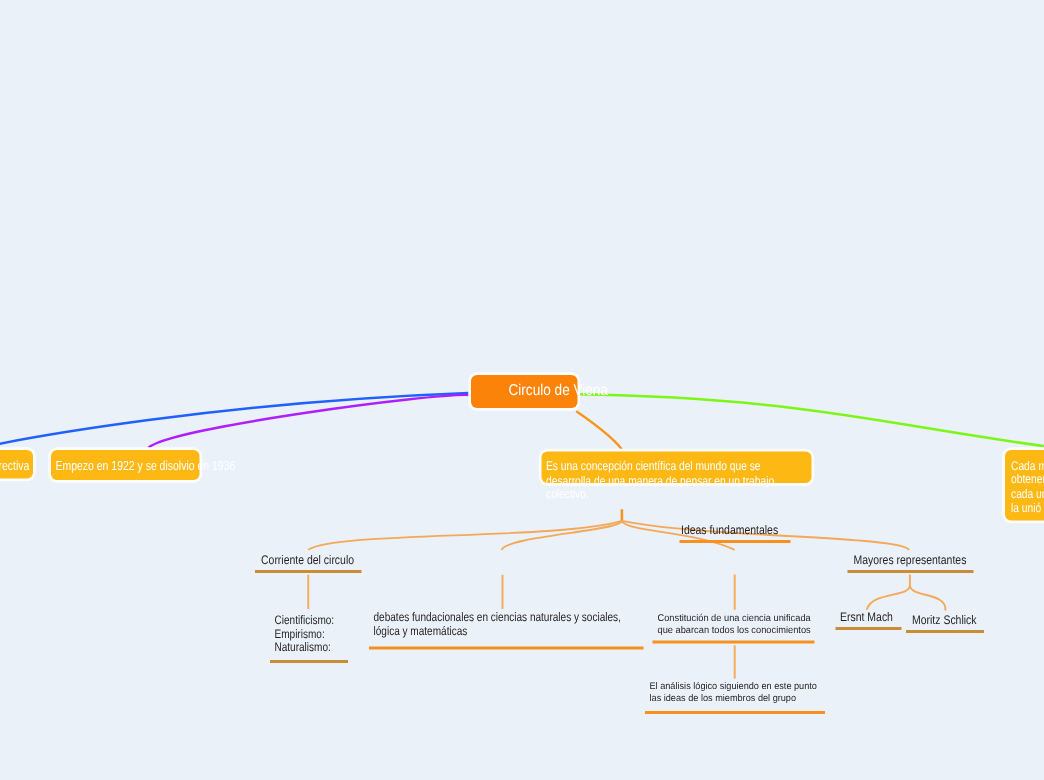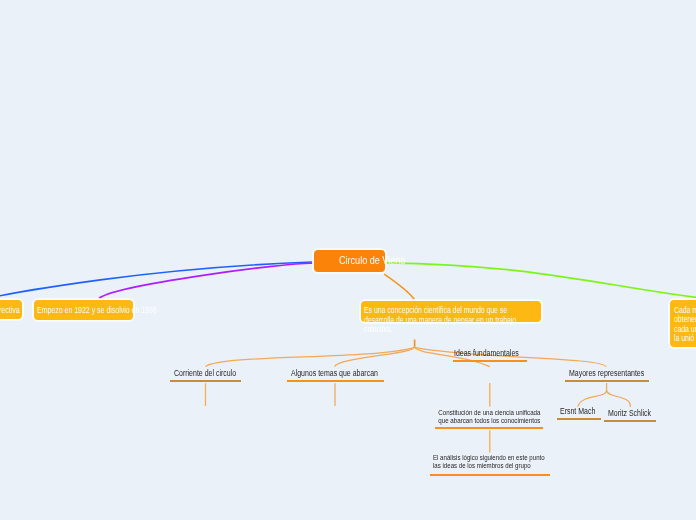--- a/index.html
+++ b/index.html
@@ -78,36 +78,43 @@
     <span class="cx ln" style="transform:scaleX(0.817);">obtener</span>
     <span class="cx ln" style="transform:scaleX(0.817);">cada un</span>
     <span class="cx ln" style="transform:scaleX(0.817);">la unió</span>
   </div>
 
   <div class="node ul" style="left:169.9px;top:365.5px;width:71px;font-size:8.3px;line-height:14.3px;padding-left:4.2px;">
     <span class="cx ln" style="transform:scaleX(0.841);">Corriente del circulo</span>
     <span class="rule tan" style="margin-left:-4.2px;"></span>
   </div>
 
-  <div class="node ul" style="left:286.7px;top:365.5px;width:96.9px;font-size:8.3px;line-height:14.3px;padding-left:4.8px;">
-    <span class="cx ln" style="transform:scaleX(0.841);">Algunos temas que abarcan</span>
-    <span class="rule" style="margin-left:-4.8px;"></span>
-  </div>
 
   <div class="node ul" style="left:452.9px;top:346px;width:74.3px;font-size:8.3px;line-height:14.3px;padding-left:1.2px;">
     <span class="cx ln" style="transform:scaleX(0.841);">Ideas fundamentales</span>
     <span class="rule" style="margin-left:-1.2px;"></span>
   </div>
 
   <div class="node ul" style="left:564.6px;top:365.5px;width:84.5px;font-size:8.3px;line-height:14.3px;padding-left:4.9px;">
     <span class="cx ln" style="transform:scaleX(0.841);">Mayores representantes</span>
     <span class="rule tan" style="margin-left:-4.9px;"></span>
   </div>
 
+  <div class="node ul" style="left:179.7px;top:403.5px;width:52.1px;font-size:8.2px;line-height:9.4px;padding:5.1px 0 0 3.5px;">
+    <span class="cx ln" style="transform:scaleX(0.817);">Cientificismo:</span>
+    <span class="cx ln" style="transform:scaleX(0.817);">Empirismo:</span>
+    <span class="cx ln" style="transform:scaleX(0.817);">Naturalismo:</span>
+    <span class="rule tan" style="margin:3.6px 0 0 -3.5px;"></span>
+  </div>
 
+  <div class="node ul" style="left:246px;top:403.5px;width:182.5px;font-size:8.2px;line-height:9.4px;padding:3.1px 0 0 2.7px;">
+    <span class="cx ln" style="transform:scaleX(0.818);">debates fundacionales en ciencias naturales y sociales,</span>
+    <span class="cx ln" style="transform:scaleX(0.818);">lógica y matemáticas</span>
+    <span class="rule" style="margin:5.1px 0 0 -2.7px;"></span>
+  </div>
 
   <div class="node ul" style="left:434.5px;top:406.6px;width:112.2px;font-size:6.55px;line-height:7.9px;text-align:center;padding:2.9px 3.4px 0 0;">
     <span class="cx ln" style="transform:scaleX(0.945);transform-origin:center;">Constitución de una ciencia unificada</span>
     <span class="cx ln" style="transform:scaleX(0.945);transform-origin:center;">que abarcan todos los conocimientos</span>
     <span class="rule" style="margin-top:2px;"></span>
   </div>
 
   <div class="node ul" style="left:429.5px;top:452.8px;width:120.9px;font-size:6.4px;line-height:8.2px;padding:1.3px 0 0 3.8px;">
     <span class="cx ln" style="transform:scaleX(0.955);">El análisis lógico siguiendo en este punto</span>
     <span class="cx ln" style="transform:scaleX(0.955);">las ideas de los miembros del grupo</span>

